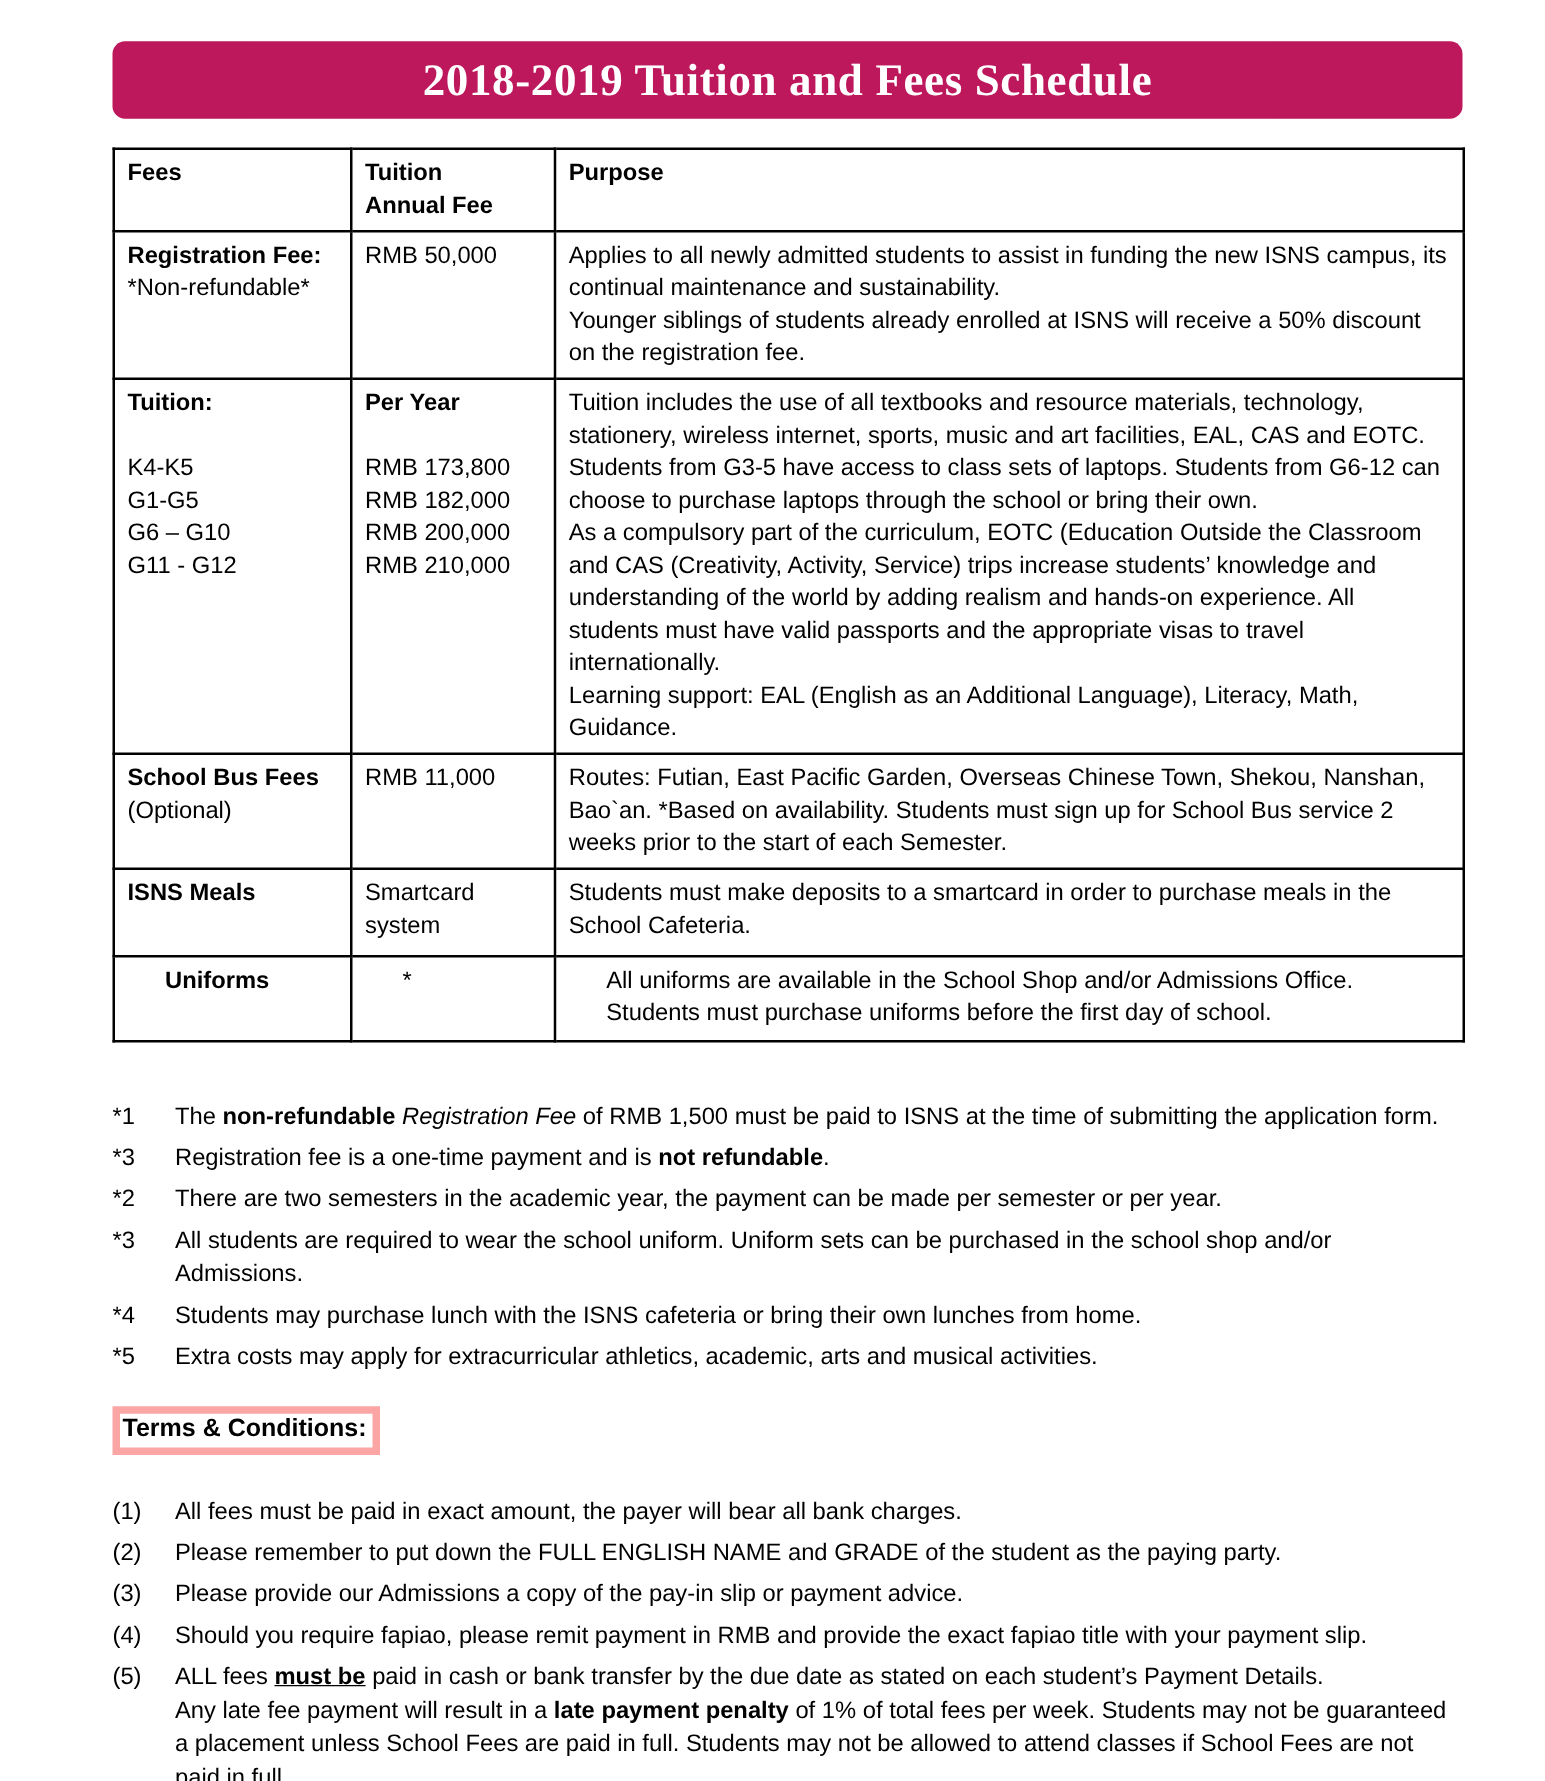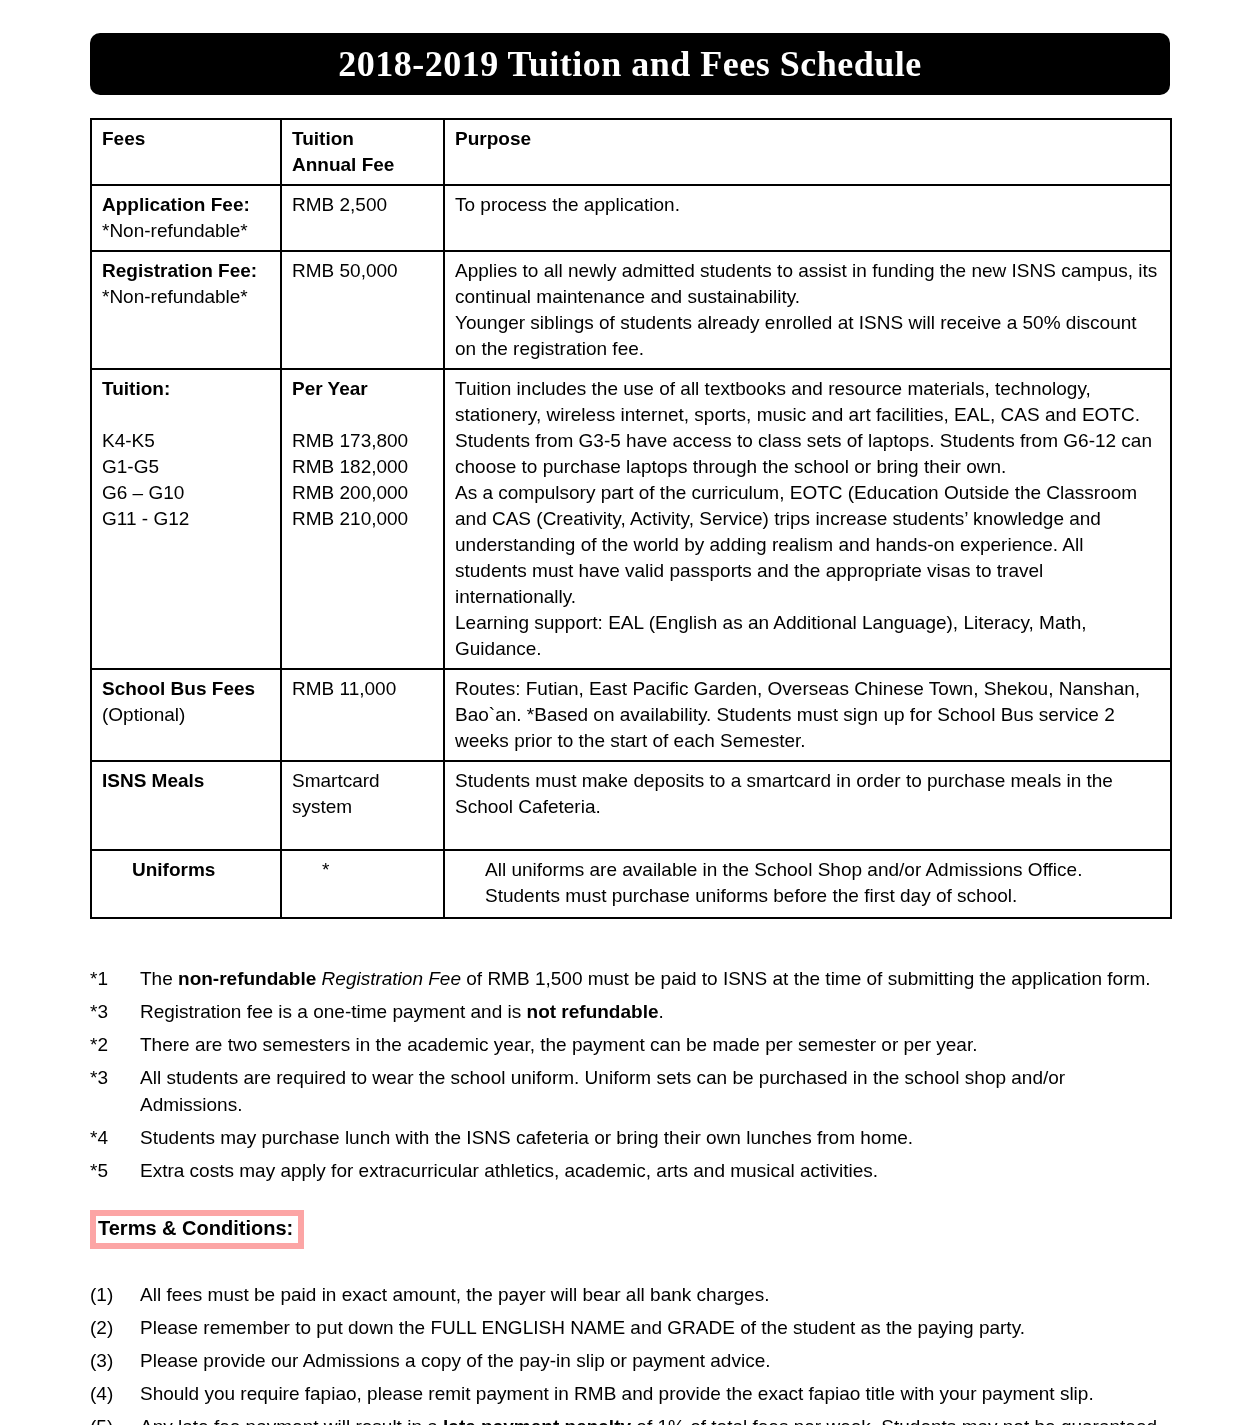--- a/index.html
+++ b/index.html
@@ -8,21 +8,21 @@
     width: 1236px; height: 1425px;
     font-family: "Liberation Sans", sans-serif;
     color: #000000;
     font-size: 19px;
   }
   .page { width: 1236px; height: 1425px; padding: 33px 66px 0 90px; overflow: hidden; }
 
   
   .banner {
     width: 1080px; height: 62px;
-    background: #000000;
+    background: #be185d;
     border-radius: 10px;
     display: flex; align-items: center; justify-content: center;
   }
   .banner h1 {
     font-family: "Liberation Serif", serif;
     font-weight: bold;
     font-size: 36px;
     color: #ffffff;
     letter-spacing: 0.5px;
   }
@@ -49,21 +49,21 @@
   .b { font-weight: bold; }
   .i { font-style: italic; }
   .u { text-decoration: underline; }
   .pre { white-space: pre-line; }
   .spacer-line { height: 26px; }
   tr.hdr th { font-weight: bold; }
   tr.r-app td { height: 52px; }
   tr.r-reg td { height: 100px; }
   tr.r-tui td { height: 294px; border-radius: 13px; }
   tr.r-bus td { height: 92px; }
-  tr.r-meal td { height: 89px; }
+  tr.r-meal td { height: 70px; }
   tr.r-uni td { height: 68px; padding-left: 40px; }
   td.center { text-align: center; }
 
   
   .footnotes { margin-top: 46px; width: 1080px; }
   .fn-item { display: flex; margin-bottom: 6px; line-height: 27px; }
   .fn-marker { width: 50px; flex: 0 0 50px; }
   .fn-text { flex: 1; }
 
   
@@ -98,28 +98,20 @@
       </colgroup>
 
     <tbody>
         <tr class="hdr r-hdr">
       <th>Fees</th>
       <th class="pre">Tuition
 Annual Fee</th>
       <th>Purpose</th>
     </tr>
 
-    <tr class="r-app">
-      <td>
-        <div class="b">Application Fee:</div>
-        <div>*Non-refundable*</div>
-      </td>
-      <td>RMB 2,500</td>
-      <td>To process the application.</td>
-    </tr>
 
     <tr class="r-reg">
       <td>
         <div class="b">Registration Fee:</div>
         <div>*Non-refundable*</div>
       </td>
       <td>RMB 50,000</td>
       <td class="pre">Applies to all newly admitted students to assist in funding the new ISNS campus, its continual maintenance and sustainability.
 Younger siblings of students already enrolled at ISNS will receive a 50% discount on the registration fee.</td>
     </tr>
@@ -220,20 +212,21 @@
       <div class="term-marker">(3)</div>
       <div class="term-text">Please provide our Admissions a copy of the pay-in slip or payment advice.</div>
     </div>
     <div class="term-item">
       <div class="term-marker">(4)</div>
       <div class="term-text">Should you require fapiao, please remit payment in RMB and provide the exact fapiao title with your payment slip.</div>
     </div>
     <div class="term-item">
       <div class="term-marker">(5)</div>
       <div class="term-text">
+        <span class="term-line"><span>ALL fees </span><span class="b u">must be</span><span> paid in cash or bank transfer by the due date as stated on each student’s Payment Details.</span></span>
         <span class="term-line"><span>Any late fee payment will result in a </span><span class="b">late payment penalty</span><span> of 1% of total fees per week. Students may not be guaranteed a placement unless School Fees are paid in full. Students may not be allowed to attend classes if School Fees are not paid in full.</span></span>
 
       </div>
     </div>
 
   </div>
 
 </div>
 
 </body></html>

